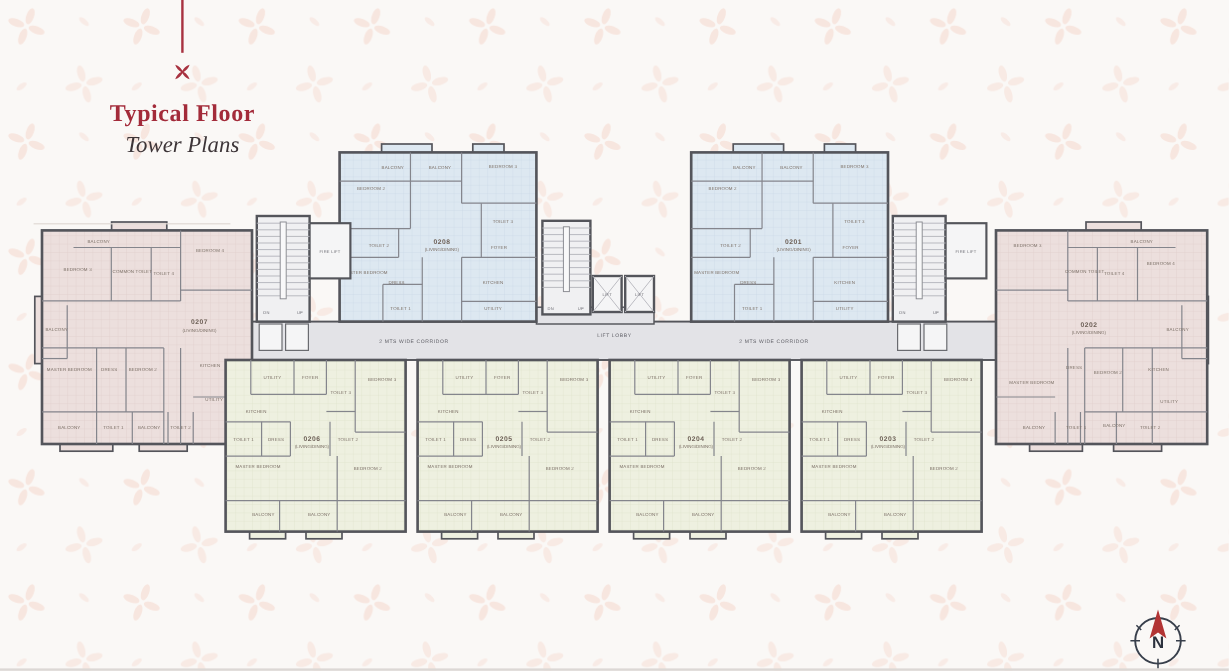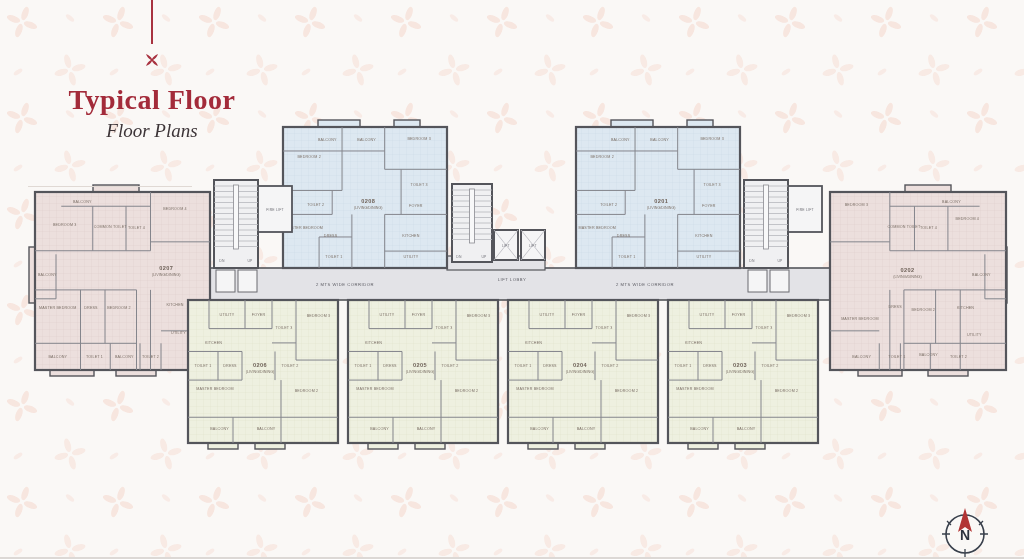--- a/index.html
+++ b/index.html
@@ -7,21 +7,21 @@
     width:1024px;height:559px;position:relative;overflow:hidden;
     background:#faf8f6;font-family:"Liberation Sans",sans-serif;
   }
   #bg-pattern{position:absolute;inset:0;z-index:0;}
   #plan{position:absolute;inset:0;z-index:1;}
   .title-block{
     position:absolute;left:42px;top:84px;width:220px;text-align:center;z-index:2;
   }
   .title-block h1{
     margin:0;font-family:"Liberation Serif",serif;font-weight:bold;
-    font-size:28px;letter-spacing:.5px;color:#a32b3a;
+    font-size:20px;letter-spacing:.5px;color:#a32b3a;
   }
   .title-block h2{
     margin:4px 0 0 0;font-family:"Liberation Serif",serif;font-style:italic;
     font-weight:normal;font-size:19px;color:#3d3538;
   }
   .red-rule{position:absolute;left:151px;top:0;width:2px;height:44px;background:#a83240;z-index:2;}
   .ornament{position:absolute;left:144px;top:53px;width:16px;height:16px;z-index:2;}
   .title-divider{position:absolute;left:28px;top:186px;width:164px;height:1px;background:#e0d9d4;z-index:2;}
   .bottom-rule{position:absolute;left:0;bottom:0;width:100%;height:2px;background:#dcd8d5;z-index:2;}
 
@@ -56,21 +56,21 @@
 </svg>
 
 <div class="red-rule"></div>
 <svg class="ornament" viewBox="-8 -8 16 16">
   <g fill="#a83240">
     <path d="M-1,-1 C-3,-2 -5,-4 -6,-7 C-3,-6 -1,-4 0,-2 C1,-4 3,-6 6,-7 C5,-4 3,-2 1,-1 C3,0 5,2 6,5 C3,4 1,2 0,0 C-1,2 -3,4 -6,5 C-5,2 -3,0 -1,-1 Z"></path>
   </g>
 </svg>
 <div class="title-block">
   <h1>Typical Floor</h1>
-  <h2>Floor Plans</h2>
+  <h2>Tower Plans</h2>
 </div>
 <div class="title-divider"></div>
 <div class="bottom-rule"></div>
 
 <svg id="plan" width="1024" height="559" viewBox="0 0 1024 559">
   <defs>
     <pattern id="tile-blue" width="7" height="7" patternUnits="userSpaceOnUse">
       <rect width="7" height="7" fill="#dde8f1"></rect>
       <path d="M0,0H7 M0,0V7" stroke="#c6d6e5" stroke-width="0.5"></path>
     </pattern>

